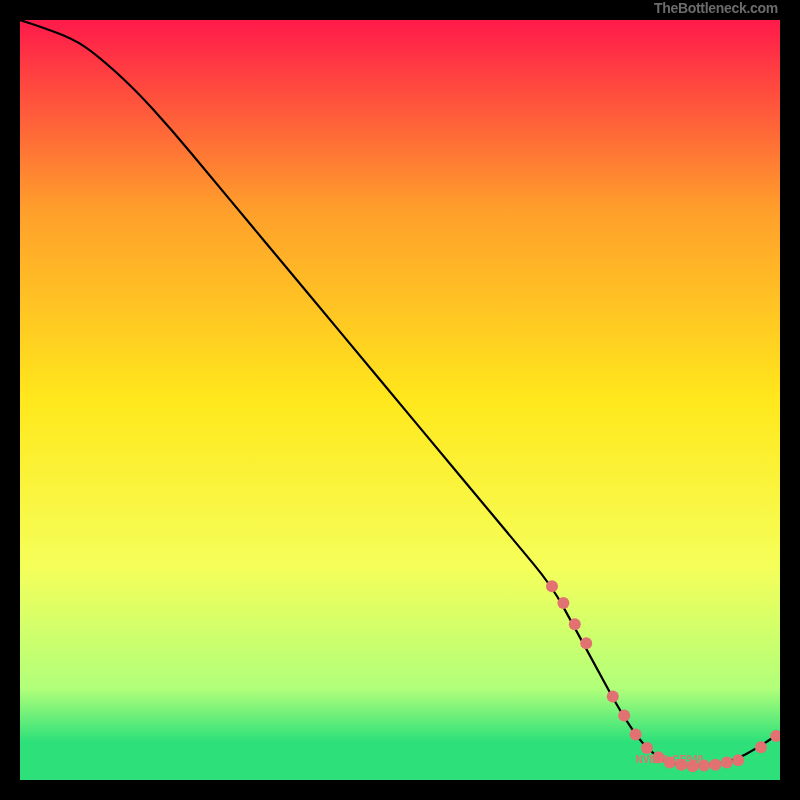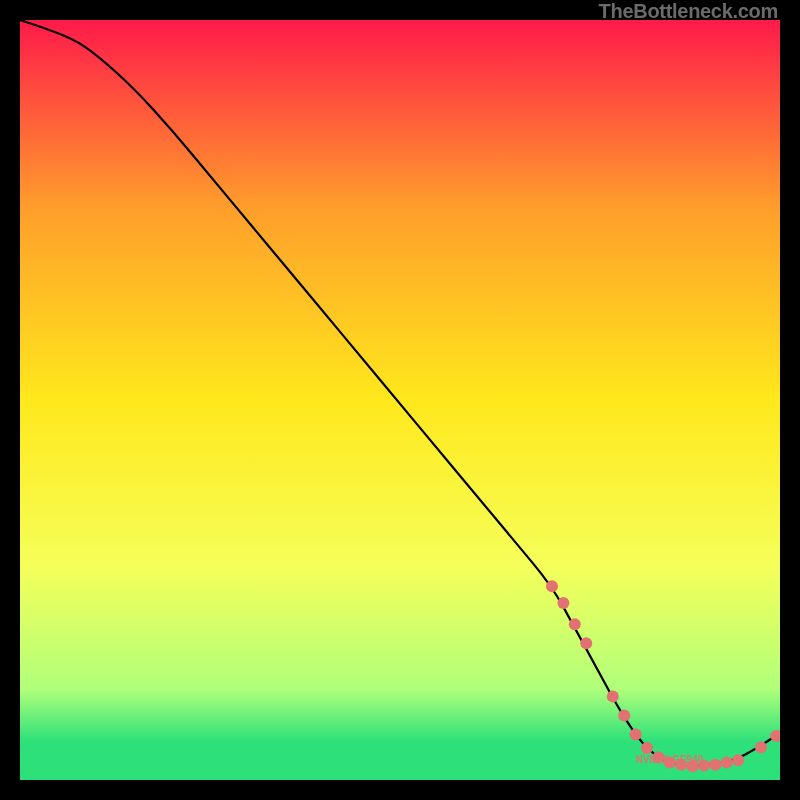--- a/index.html
+++ b/index.html
@@ -17,21 +17,21 @@
     width: 760px;
     height: 760px;
     background: #000000;
   }
   .watermark {
     position: absolute;
     top: 0px;
     right: 22px;
     color: #6b6b6b;
     font-family: Arial, Helvetica, sans-serif;
-    font-size: 20px;
+    font-size: 14px;
     font-weight: 600;
     letter-spacing: -0.3px;
   }
   svg {
     position: absolute;
     left: 0;
     top: 0;
   }
 </style>
 </head>

